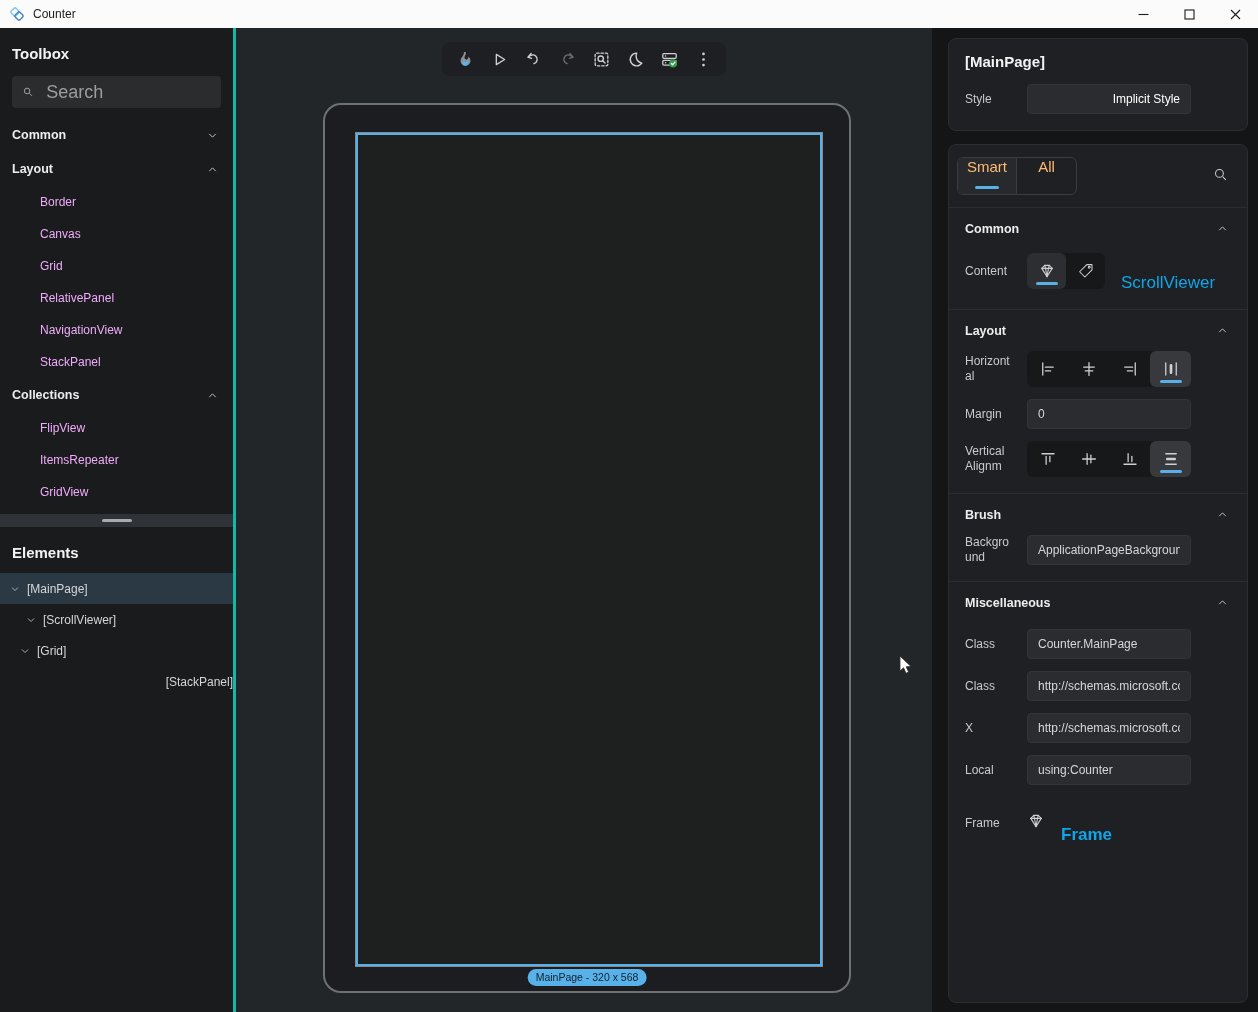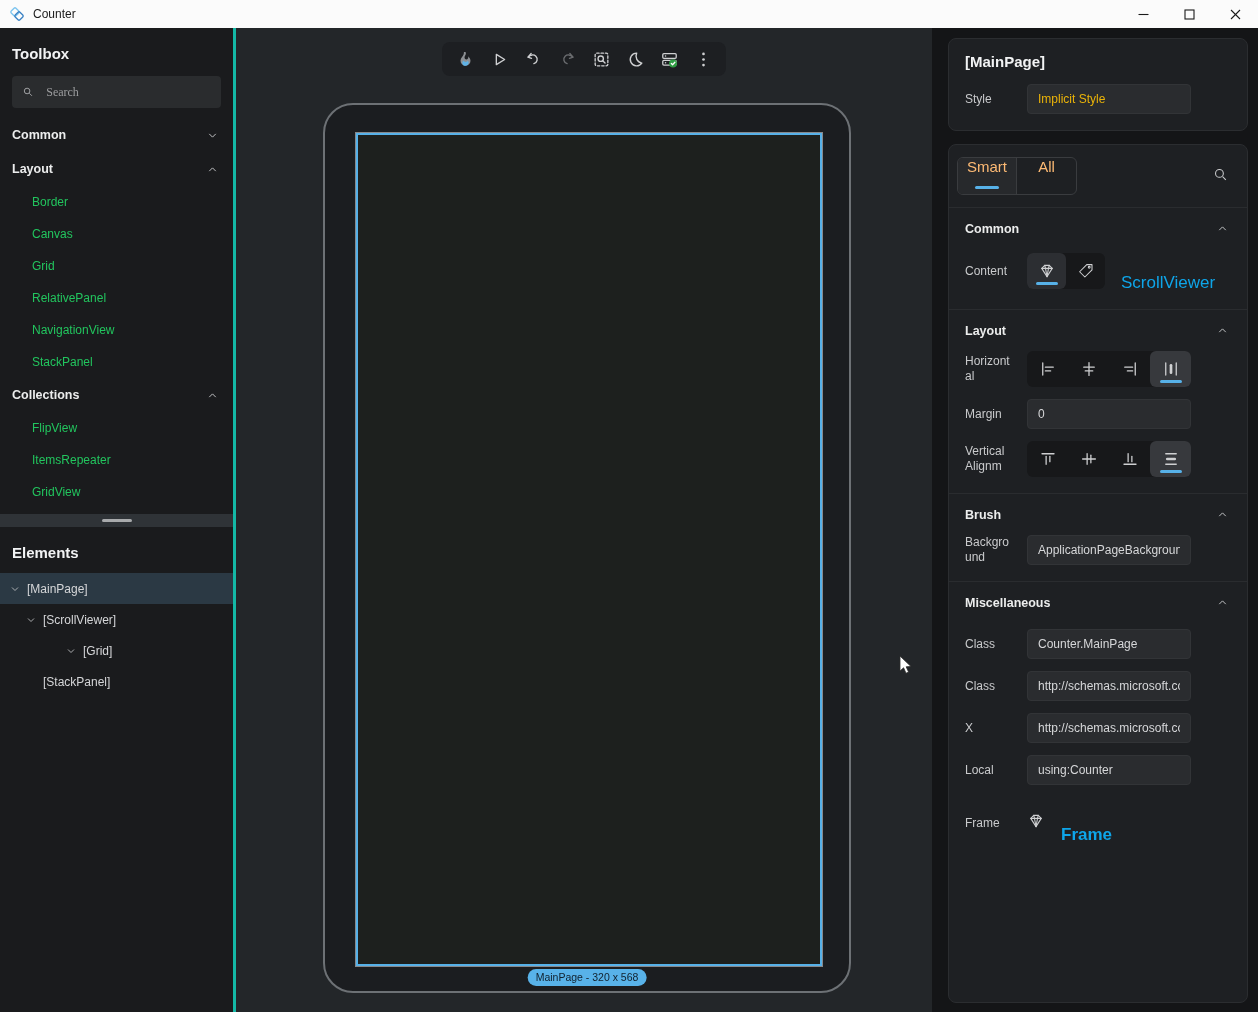--- a/index.html
+++ b/index.html
@@ -16,45 +16,45 @@
 
   
   .main { display:flex; height:984px; }
 
   
   .sidebar { width:236px; background:#1a1b1d; display:flex; flex-direction:column; border-right:3px solid #14b8a6; }
   .panel-title { font-size:15px; font-weight:bold; color:#f2f3f4; padding:17px 12px 12px 12px; }
   .searchbox { margin:2px 12px 10px 12px; height:32px; background:#2a2c2e; border-radius:4px;
     display:flex; align-items:center; padding:0 10px; }
   .searchbox svg { width:14px; height:14px; stroke:#b9babc; fill:none; stroke-width:1.6; margin-right:12px; }
-  .searchbox input { background:transparent; border:none; outline:none; color:#0ea5e9; font-size:12px; width:100%;
-    font-family:Liberation Serif, serif; }
+  .searchbox input { background:transparent; border:none; outline:none; color:#0ea5e9; font-size:18px; width:100%;
+    font-family:Liberation Sans, sans-serif; }
   .searchbox input::placeholder { color:#9c9d9f; }
   .tb-section-header { height:34px; display:flex; align-items:center; justify-content:space-between;
     padding:0 14px 0 12px; cursor:default; }
   .tb-section-header .lbl { font-size:12.5px; font-weight:bold; color:#eceded; }
   .chev { width:13px; height:13px; stroke:#c3c4c6; stroke-width:1.8; fill:none; }
-  .tb-item { height:32px; display:flex; align-items:center; padding-left:32px; font-size:12px; color:#22c55e; }
+  .tb-item { height:32px; display:flex; align-items:center; padding-left:40px; font-size:12px; color:#f0abfc; }
   .splitter { height:13px; background:#2f3337; display:flex; align-items:center; justify-content:center; margin-top:6px; }
   .splitter .handle { width:30px; height:3px; background:#a8aaac; border-radius:2px; }
   .tree-row { height:31px; display:flex; align-items:center; font-size:12px; color:#d5d6d8; }
   .tree-row.selected { background:#2b3944; }
   .tree-chev { width:12px; height:12px; stroke:#b9babc; stroke-width:1.8; fill:none; margin-right:6px; flex:0 0 auto; }
   .tree-spacer { width:18px; flex:0 0 auto; }
 
   
   .canvas { flex:1; background:#232629; position:relative; }
   .dtoolbar { position:absolute; top:14px; left:50%; transform:translateX(-50%);
     background:#1d1f22; border-radius:8px; padding:5px 10px; display:flex; align-items:center; gap:8px; }
   .dtool-btn { width:26px; height:24px; display:flex; align-items:center; justify-content:center; border-radius:4px; }
   .dtool-btn svg { width:19px; height:19px; }
   .ic-stroke { stroke:#cfd0d2; stroke-width:1.7; fill:none; stroke-linecap:round; stroke-linejoin:round; }
   .ic-dim { stroke:#6b6d70; }
   .phone { position:absolute; left:87px; top:75px; width:528px; height:890px;
-    border:2px solid #6d7175; border-radius:30px; background:#1b1d20; }
+    border:2px solid #6d7175; border-radius:18px; background:#1b1d20; }
   .screen { position:absolute; left:30px; top:27px; width:468px; height:835px;
     background:#1d201e; border:1px solid #87898c; box-shadow:inset 0 0 0 2px #57b1e8; }
   .device-pill { position:absolute; left:50%; transform:translateX(-50%); top:864px;
     background:#58b2e9; color:#11212e; font-size:10.5px; padding:2px 8px 3px 8px; border-radius:9px; white-space:nowrap; }
   .cursor { position:absolute; left:660px; top:627px; width:20px; height:20px; pointer-events:none; }
 
   
   .inspector { width:326px; background:#141517; padding:10px 10px 9px 16px; display:flex; flex-direction:column; gap:13px; }
   .card { background:#1e2023; border:1px solid #2b2d30; border-radius:8px; }
   .card1 { padding:14px 16px 16px 16px; }
@@ -174,27 +174,27 @@
         <polyline points="6,9 12,15 18,9"></polyline>
         </svg>
       <span>[MainPage]</span>
     </div>
     <div class="tree-row" style="padding-left:25px;">
       <svg class="tree-chev" viewBox="0 0 24 24">
         <polyline points="6,9 12,15 18,9"></polyline>
         </svg>
       <span>[ScrollViewer]</span>
     </div>
-    <div class="tree-row" style="padding-left:65px;">
+    <div class="tree-row" style="padding-left:19px;">
       <svg class="tree-chev" viewBox="0 0 24 24">
         <polyline points="6,9 12,15 18,9"></polyline>
         </svg>
       <span>[Grid]</span>
     </div>
-    <div class="tree-row" style="padding-left:25px;">
+    <div class="tree-row" style="padding-left:25px;justify-content:flex-end;">
       <span class="tree-spacer"></span>
       <span>[StackPanel]</span>
     </div>
   </div>
 
   <div class="canvas">
 
     <div class="dtoolbar">
       <div class="dtool-btn">
         <svg viewBox="0 0 24 24">
@@ -259,21 +259,21 @@
       <path d="M4 1 L4 16 L7.6 12.8 L10 18.3 L12.6 17.1 L10.2 11.8 L15 11.5 Z" fill="#ffffff" stroke="#2b2b2b" stroke-width="0.8"></path>
     </svg>
   </div>
 
   <div class="inspector">
 
     <div class="card card1">
       <div class="insp-title">[MainPage]</div>
       <div class="prop-row">
         <span class="prop-label">Style</span>
-        <input class="prop-input" style="color: #eab308;" value="Implicit Style">
+        <input class="prop-input" style="color: #ffffff; text-align: right;" value="Implicit Style">
       </div>
     </div>
 
     <div class="card card2">
 
       <div class="tabs-row">
         <div class="tab-group">
           <div class="tab active">
             <span>Smart</span>
           </div>

